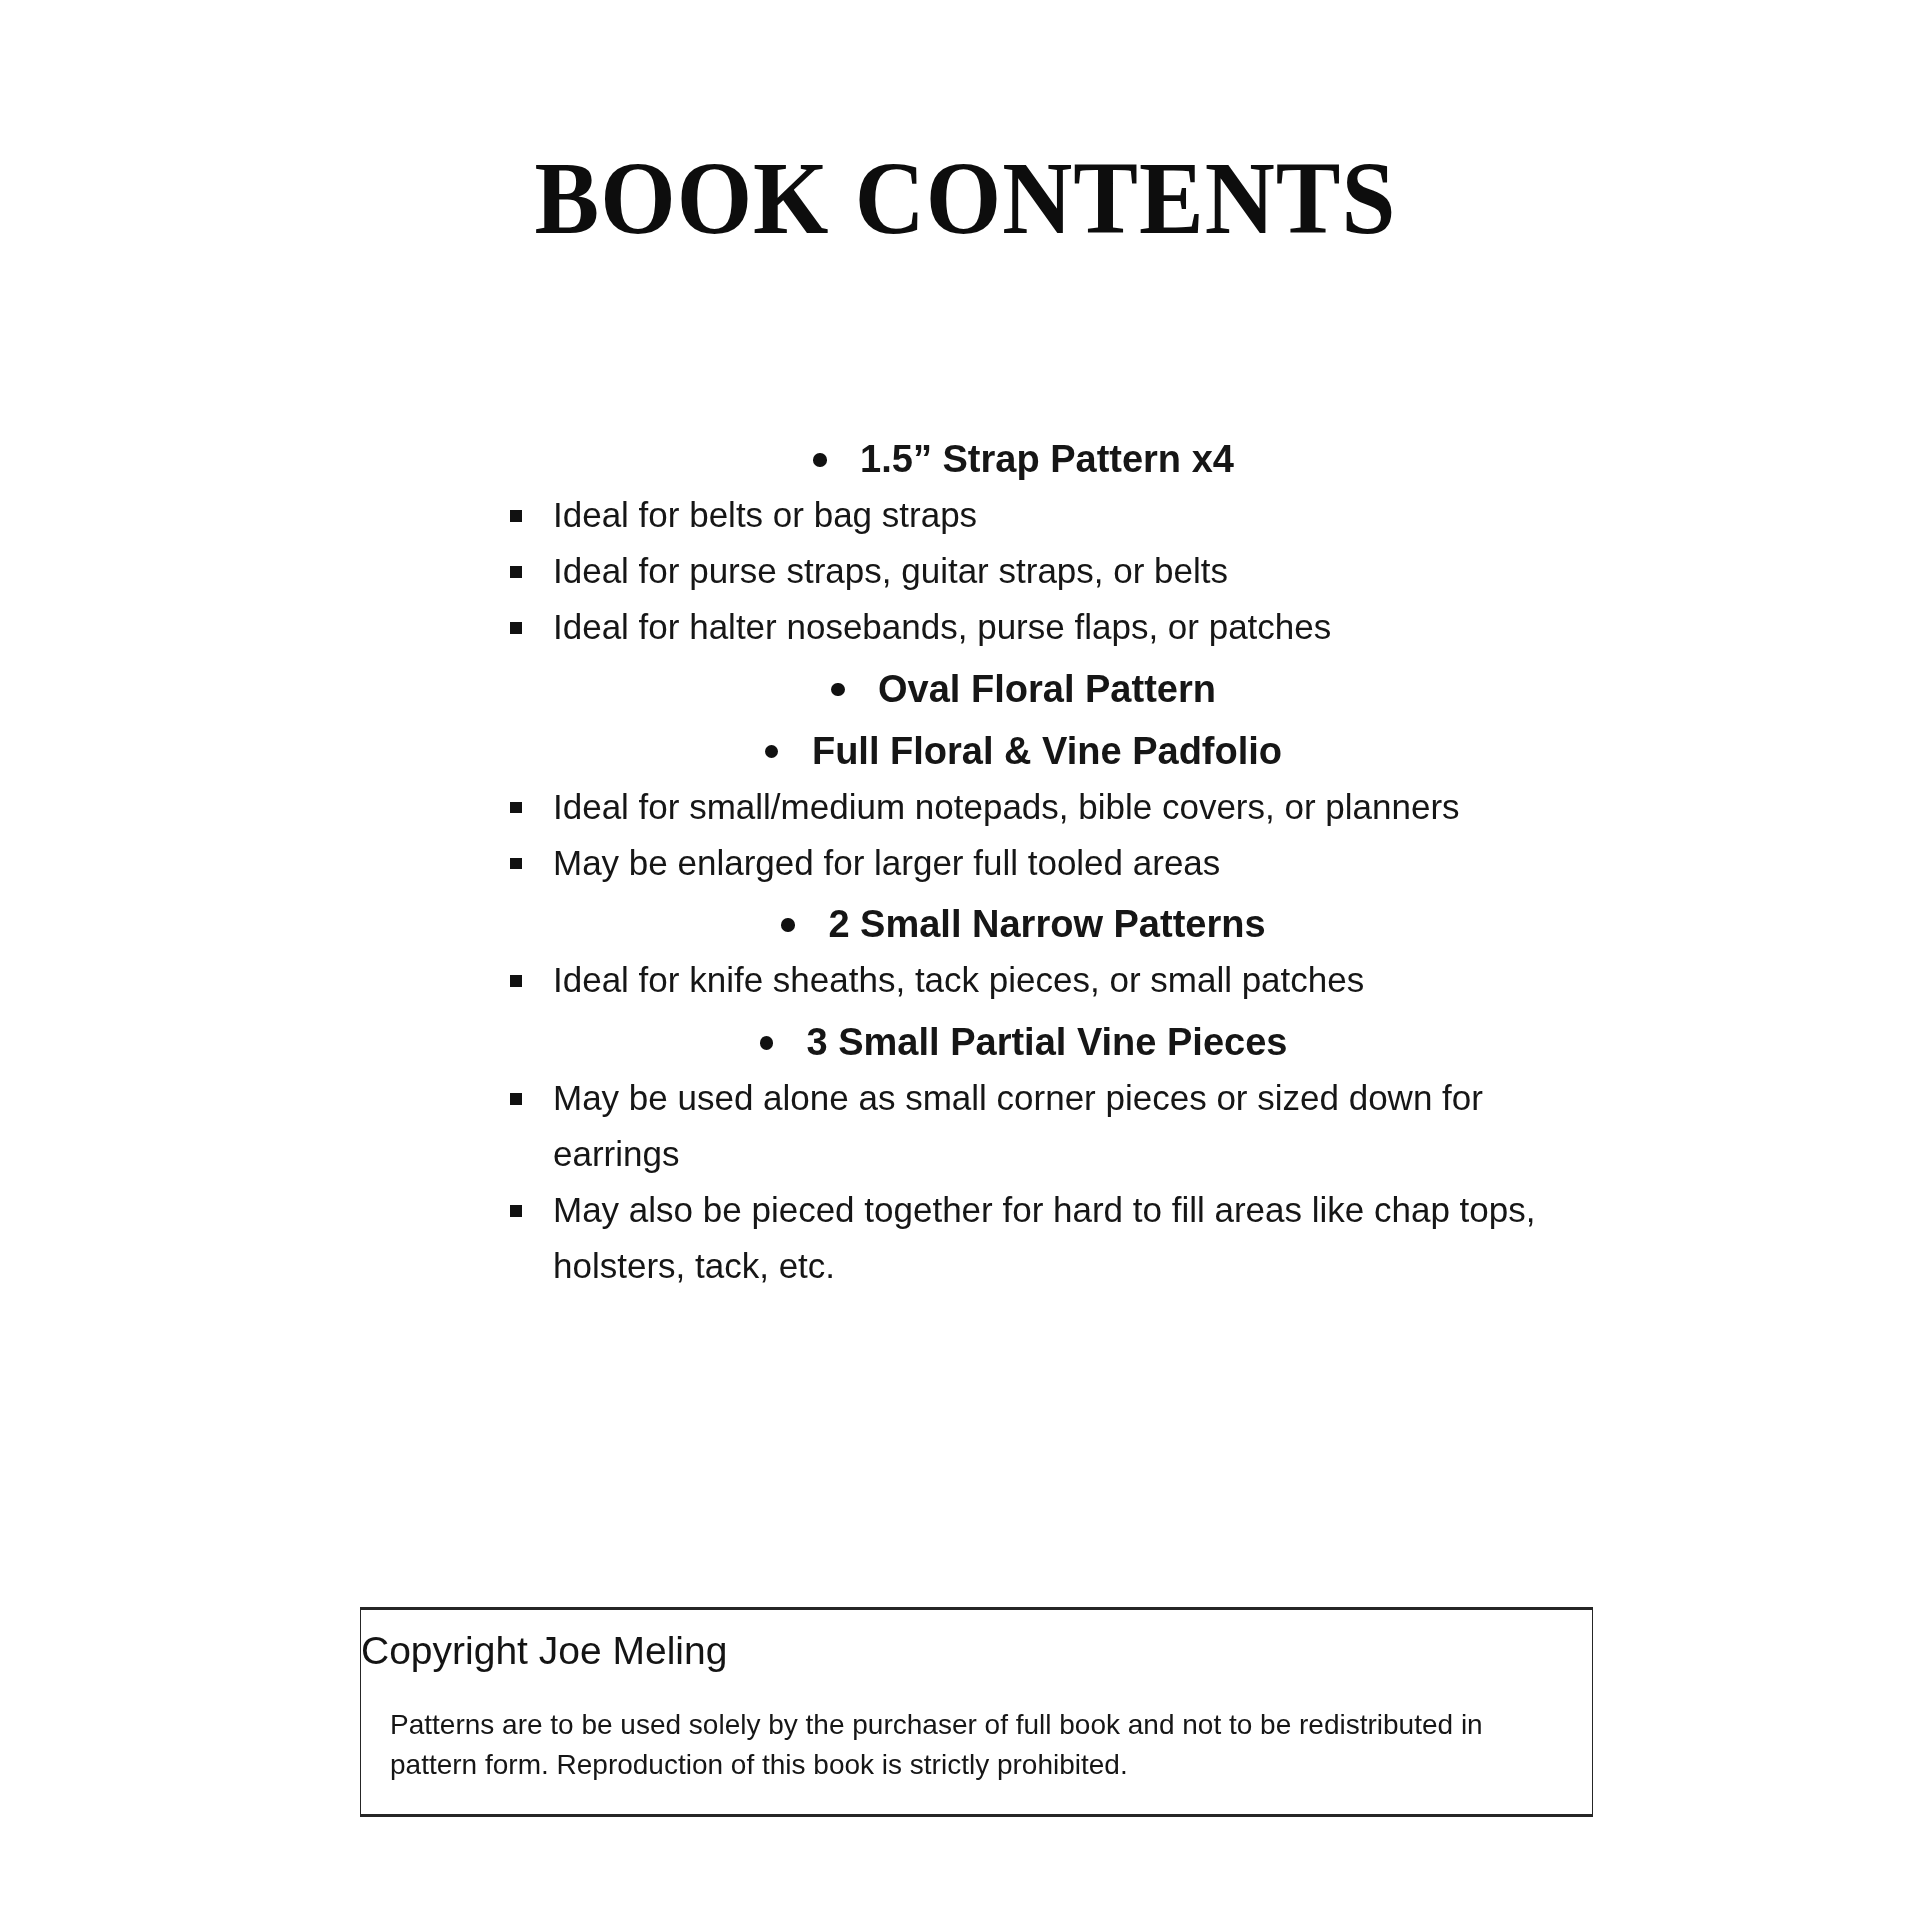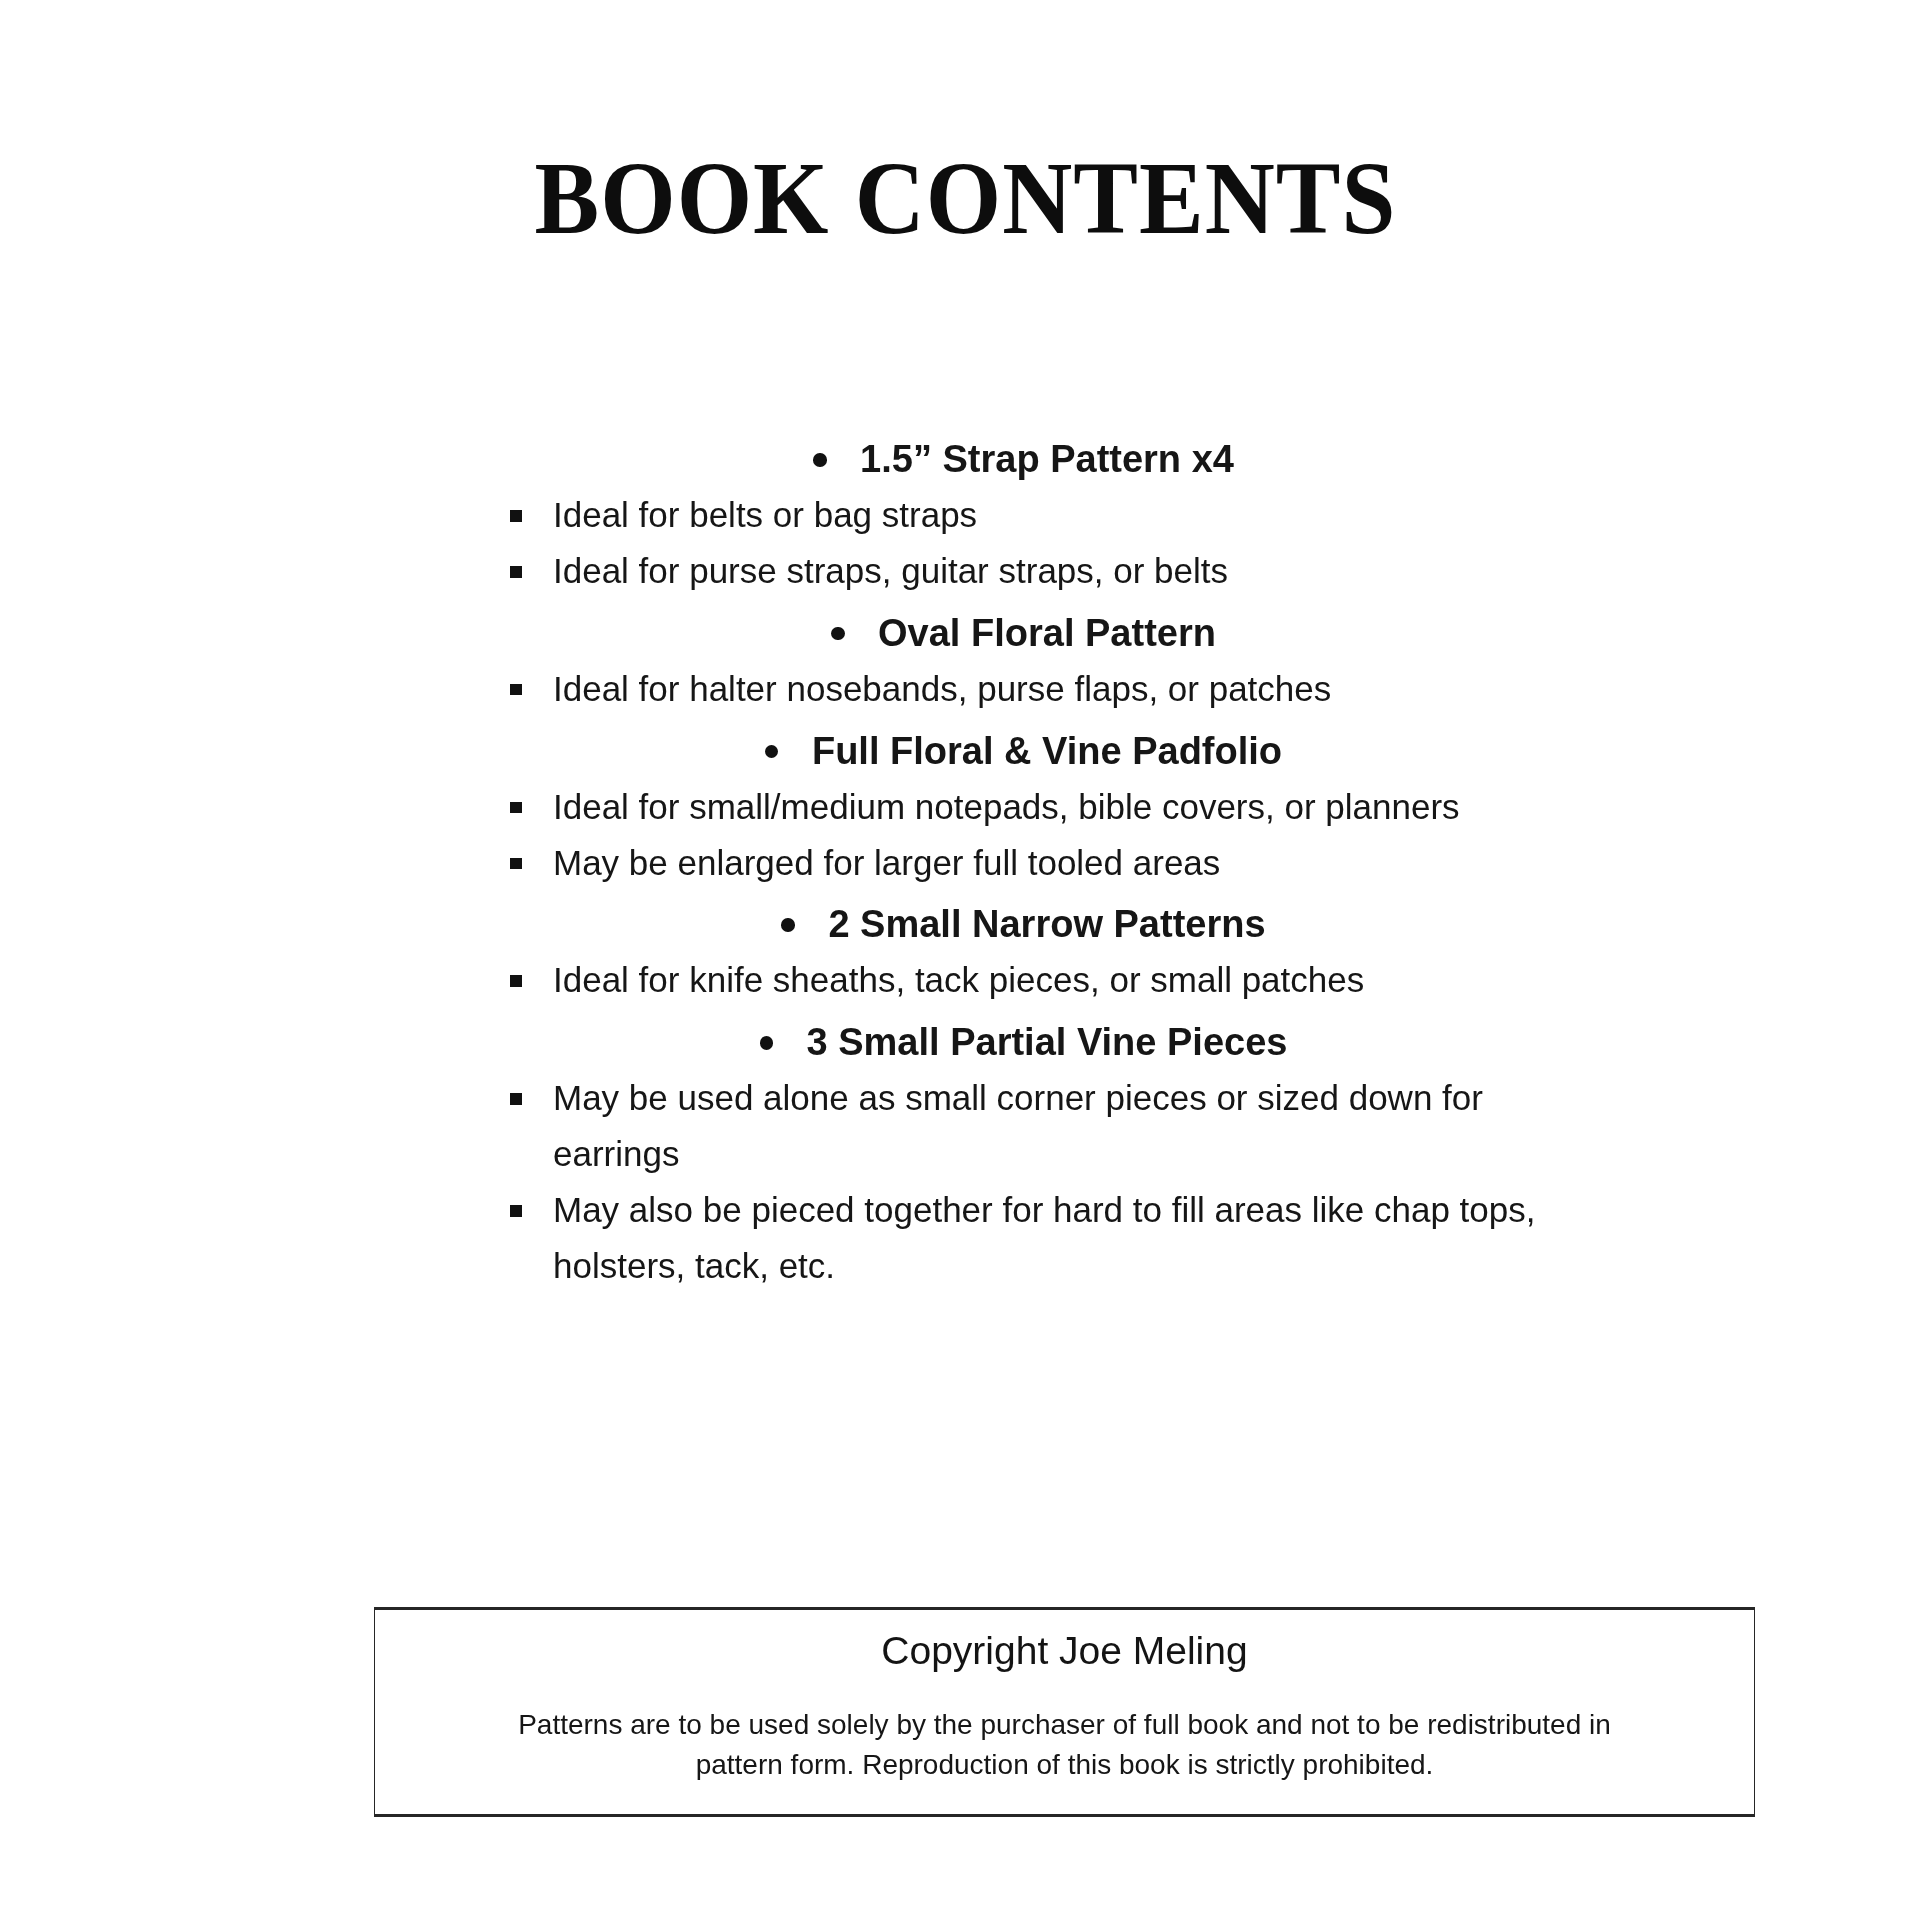--- a/index.html
+++ b/index.html
@@ -64,30 +64,29 @@
   .sq-mark {
     display: block;
     width: 11.6px; height: 11.6px;
     margin-top: 23px;
     background: #111111;
   }
   .row .txt { display: block; }
   .row.sub .txt { max-width: 1023px; }
   .copyright-box {
     position: absolute;
-    left: 374px;
+    left: 360px;
     top: 1607px;
-    width: 1381px;
+    width: 1233px;
     height: 210px;
     box-sizing: border-box;
     border: 1.9px solid #262626;
     border-top-width: 3.9px;
     border-bottom-width: 3.9px;
     background: #ffffff;
-    text-align: center;
   }
   .copy-heading {
     margin-top: 19.3px;
     font-size: 39px;
     line-height: 44px;
     color: #141414;
   }
   .copy-body {
     margin: 32px auto 0;
     max-width: 1173px;
@@ -114,31 +113,31 @@
           <span class="sq-mark"></span>
         </span>
         <span class="txt">Ideal for belts or bag straps</span>
       </li>
       <li class="row sub">
         <span class="bcol">
           <span class="sq-mark"></span>
         </span>
         <span class="txt">Ideal for purse straps, guitar straps, or belts</span>
       </li>
+      <li class="row sub">
+        <span class="bcol">
+          <span class="sq-mark"></span>
+        </span>
+        <span class="txt">Ideal for halter nosebands, purse flaps, or patches</span>
+      </li>
       <li class="row topic">
         <span class="bcol">
           <span class="dot-mark"></span>
         </span>
         <span class="txt">Oval Floral Pattern</span>
-      </li>
-      <li class="row sub">
-        <span class="bcol">
-          <span class="sq-mark"></span>
-        </span>
-        <span class="txt">Ideal for halter nosebands, purse flaps, or patches</span>
       </li>
       <li class="row topic">
         <span class="bcol">
           <span class="dot-mark"></span>
         </span>
         <span class="txt">Full Floral &amp; Vine Padfolio</span>
       </li>
       <li class="row sub">
         <span class="bcol">
           <span class="sq-mark"></span>

